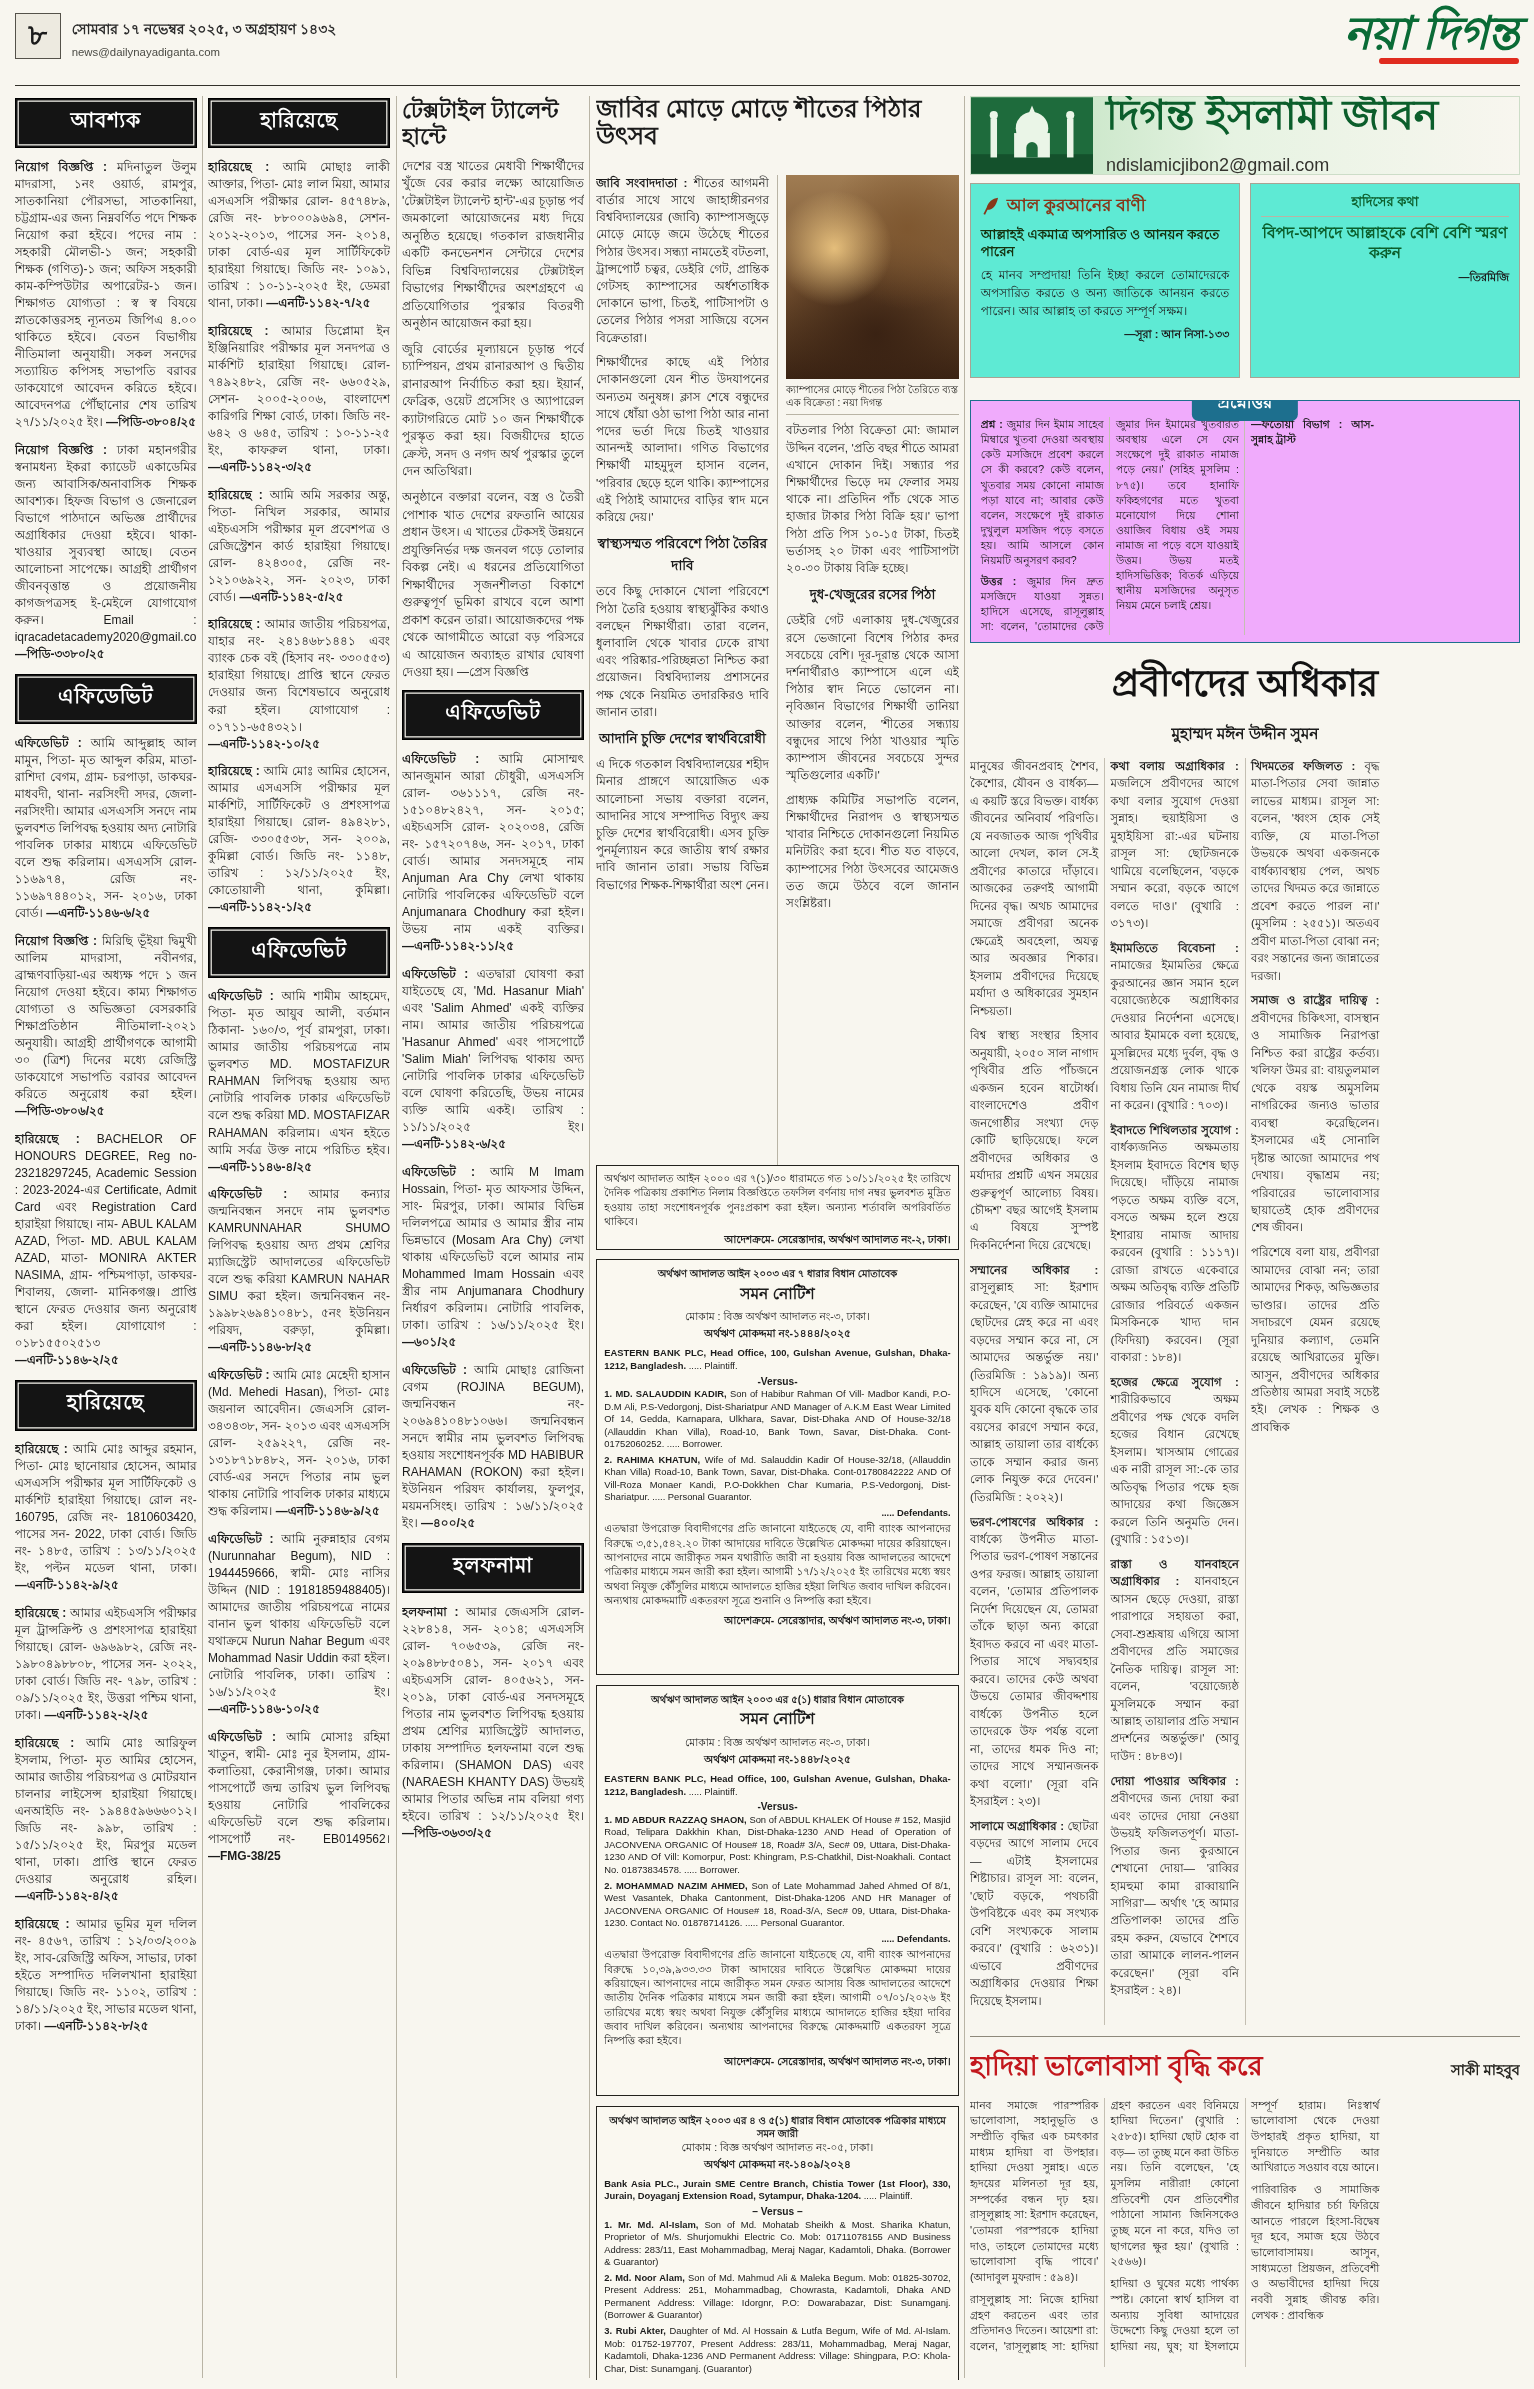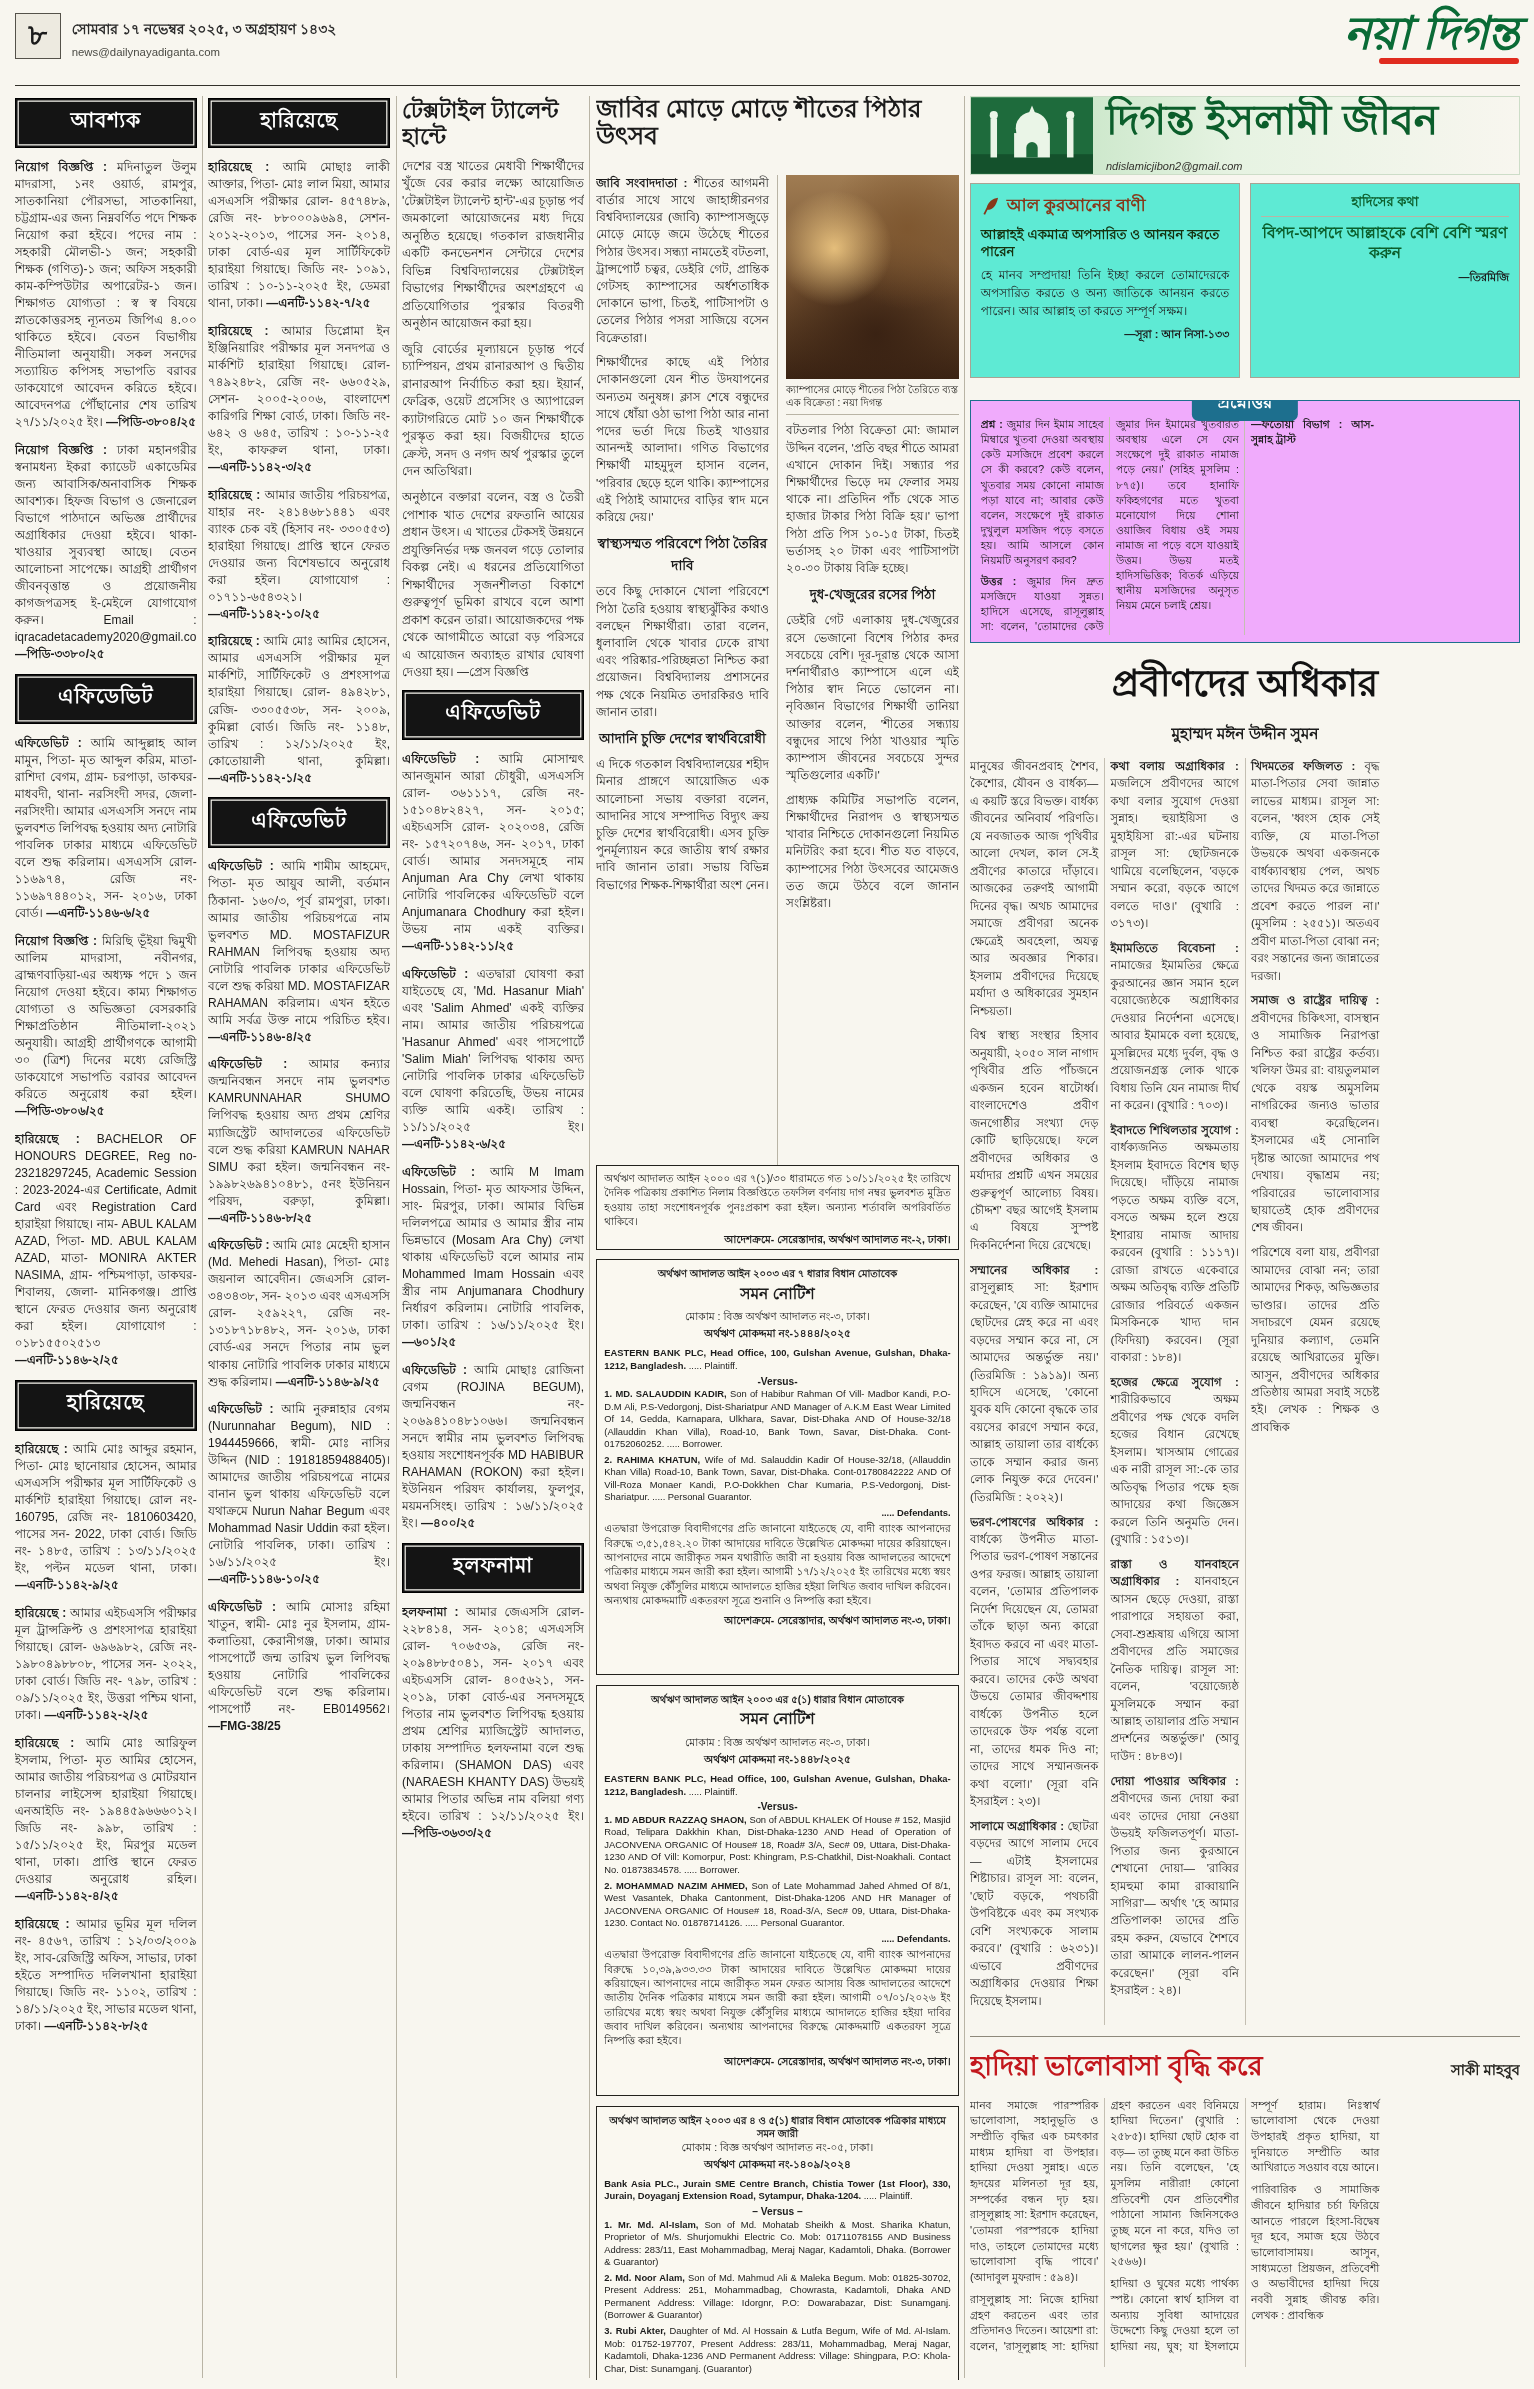--- a/index.html
+++ b/index.html
@@ -64,21 +64,21 @@
   .lb-role-r{text-align:right;font-weight:bold;font-size:9.4px;margin-bottom:4.1px;}
   .lb-bn{font-size:10.4px;line-height:1.38;text-align:justify;margin:0 0 4.9px;}
   .lb-sig{font-size:10.4px;font-weight:bold;text-align:right;}
   .s1{height:401px;} .s2{height:396px;} .s3{height:355px;margin-bottom:0;}
   .small-bn{font-size:10.3px;line-height:1.38;text-align:justify;margin:0 0 3.3px;}
   
   .islam-head{height:77px;background:linear-gradient(90deg,#b9dfba 0%,#e6f3e2 48%,#f8f6ef 100%);
       display:flex;align-items:center;gap:13px;border:0.8px solid #cdddc8;}
   .mosque{width:122px;height:77px;flex:0 0 auto;display:block;}
   .ih-title{font-size:41px;font-weight:800;color:#0b5e2b;line-height:1;}
-  .ih-mail{font-size:11px;color:#34332e;margin-top:19px;font-style:italic;}
+  .ih-mail{font-size:18px;color:#34332e;margin-top:19px;}
   .faith-row{display:flex;gap:9.8px;margin-top:8.1px;height:195px;}
   .faith-box{flex:1;border:0.8px solid #a8a394;padding:8.1px 9.8px;overflow:hidden;background:#5eead4;}
   .quran-label{display:flex;align-items:center;gap:6.5px;font-size:17px;font-weight:bold;color:#86381a;margin-bottom:5.7px;}
   .quran-title{font-size:13.4px;font-weight:bold;margin-bottom:4.9px;color:#14320f;line-height:1.3;}
   .faith-body{font-size:12px;line-height:1.52;text-align:justify;}
   .faith-src{font-size:11px;font-weight:bold;text-align:right;margin-top:5.7px;}
   .hadith-label{text-align:center;font-size:13px;font-weight:bold;color:#0b5e2b;
       border-bottom:0.8px solid #b9b4a5;padding-bottom:3.3px;margin-bottom:5.7px;}
   .hadith-title{font-size:15.5px;font-weight:bold;color:#0b5e2b;text-align:center;line-height:1.3;margin-bottom:5.7px;}
   .qa-box{position:relative;margin-top:22px;border:1.6px solid #1d6f8e;background:#f0abfc;padding:16.3px 9.8px 6.5px;height:218px;overflow:hidden;}
@@ -146,20 +146,21 @@
         <p class="ad"><b class="lead">হারিয়েছে :</b> <span>আমার ভূমির মূল দলিল নং- ৪৫৬৭, তারিখ : ১২/০৩/২০০৯ ইং, সাব-রেজিস্ট্রি অফিস, সাভার, ঢাকা হইতে সম্পাদিত দলিলখানা হারাইয়া গিয়াছে। জিডি নং- ১১০২, তারিখ : ১৪/১১/২০২৫ ইং, সাভার মডেল থানা, ঢাকা।</span> <b class="ref">—এনটি-১১৪২-৮/২৫</b></p>
       </div>
   </section>
 
   <section class="col c2">
     <div class="sec-head">হারিয়েছে</div>
     <div>
 
     <p class="ad"><b class="lead">হারিয়েছে :</b> <span>আমি মোছাঃ লাকী আক্তার, পিতা- মোঃ লাল মিয়া, আমার এসএসসি পরীক্ষার রোল- ৪৫৭৪৮৯, রেজি নং- ৮৮০০০৯৬৯৪, সেশন- ২০১২-২০১৩, পাসের সন- ২০১৪, ঢাকা বোর্ড-এর মূল সার্টিফিকেট হারাইয়া গিয়াছে। জিডি নং- ১০৯১, তারিখ : ১০-১১-২০২৫ ইং, ডেমরা থানা, ঢাকা।</span> <b class="ref">—এনটি-১১৪২-৭/২৫</b></p>
         <p class="ad"><b class="lead">হারিয়েছে :</b> <span>আমার ডিপ্লোমা ইন ইঞ্জিনিয়ারিং পরীক্ষার মূল সনদপত্র ও মার্কশিট হারাইয়া গিয়াছে। রোল- ৭৪৯২৪৮২, রেজি নং- ৬৬০৫২৯, সেশন- ২০০৫-২০০৬, বাংলাদেশ কারিগরি শিক্ষা বোর্ড, ঢাকা। জিডি নং- ৬৪২ ও ৬৪৫, তারিখ : ১০-১১-২৫ ইং, কাফরুল থানা, ঢাকা।</span> <b class="ref">—এনটি-১১৪২-৩/২৫</b></p>
+        <p class="ad"><b class="lead">হারিয়েছে :</b> <span>আমি অমি সরকার অন্তু, পিতা- নিখিল সরকার, আমার এইচএসসি পরীক্ষার মূল প্রবেশপত্র ও রেজিস্ট্রেশন কার্ড হারাইয়া গিয়াছে। রোল- ৪২৪৩০৫, রেজি নং- ১২১০৬৯২২, সন- ২০২৩, ঢাকা বোর্ড।</span> <b class="ref">—এনটি-১১৪২-৫/২৫</b></p>
         <p class="ad"><b class="lead">হারিয়েছে :</b> <span>আমার জাতীয় পরিচয়পত্র, যাহার নং- ২৪১৪৬৮১৪৪১ এবং ব্যাংক চেক বই (হিসাব নং- ৩৩০৫৫৩) হারাইয়া গিয়াছে। প্রাপ্তি স্থানে ফেরত দেওয়ার জন্য বিশেষভাবে অনুরোধ করা হইল। যোগাযোগ : ০১৭১১-৬৫৪৩২১।</span> <b class="ref">—এনটি-১১৪২-১০/২৫</b></p>
         <p class="ad"><b class="lead">হারিয়েছে :</b> <span>আমি মোঃ আমির হোসেন, আমার এসএসসি পরীক্ষার মূল মার্কশিট, সার্টিফিকেট ও প্রশংসাপত্র হারাইয়া গিয়াছে। রোল- ৪৯৪২৮১, রেজি- ৩৩০৫৫৩৮, সন- ২০০৯, কুমিল্লা বোর্ড। জিডি নং- ১১৪৮, তারিখ : ১২/১১/২০২৫ ইং, কোতোয়ালী থানা, কুমিল্লা।</span> <b class="ref">—এনটি-১১৪২-১/২৫</b></p>
       </div>
     <div class="sec-head">এফিডেভিট</div>
     <div>
 
     <p class="ad"><b class="lead">এফিডেভিট :</b> <span>আমি শামীম আহমেদ, পিতা- মৃত আয়ুব আলী, বর্তমান ঠিকানা- ১৬০/৩, পূর্ব রামপুরা, ঢাকা। আমার জাতীয় পরিচয়পত্রে নাম ভুলবশত MD. MOSTAFIZUR RAHMAN লিপিবদ্ধ হওয়ায় অদ্য নোটারি পাবলিক ঢাকার এফিডেভিট বলে শুদ্ধ করিয়া MD. MOSTAFIZAR RAHAMAN করিলাম। এখন হইতে আমি সর্বত্র উক্ত নামে পরিচিত হইব।</span> <b class="ref">—এনটি-১১৪৬-৪/২৫</b></p>
         <p class="ad"><b class="lead">এফিডেভিট :</b> <span>আমার কন্যার জন্মনিবন্ধন সনদে নাম ভুলবশত KAMRUNNAHAR SHUMO লিপিবদ্ধ হওয়ায় অদ্য প্রথম শ্রেণির ম্যাজিস্ট্রেট আদালতের এফিডেভিট বলে শুদ্ধ করিয়া KAMRUN NAHAR SIMU করা হইল। জন্মনিবন্ধন নং- ১৯৯৮২৬৯৪১০৪৮১, ৫নং ইউনিয়ন পরিষদ, বরুড়া, কুমিল্লা।</span> <b class="ref">—এনটি-১১৪৬-৮/২৫</b></p>
         <p class="ad"><b class="lead">এফিডেভিট :</b> <span>আমি মোঃ মেহেদী হাসান (Md. Mehedi Hasan), পিতা- মোঃ জয়নাল আবেদীন। জেএসসি রোল- ৩৪৩৪৩৮, সন- ২০১৩ এবং এসএসসি রোল- ২৫৯২২৭, রেজি নং- ১৩১৮৭১৮৪৮২, সন- ২০১৬, ঢাকা বোর্ড-এর সনদে পিতার নাম ভুল থাকায় নোটারি পাবলিক ঢাকার মাধ্যমে শুদ্ধ করিলাম।</span> <b class="ref">—এনটি-১১৪৬-৯/২৫</b></p>
         <p class="ad"><b class="lead">এফিডেভিট :</b> <span>আমি নুরুন্নাহার বেগম (Nurunnahar Begum), NID : 1944459666, স্বামী- মোঃ নাসির উদ্দিন (NID : 19181859488405)। আমাদের জাতীয় পরিচয়পত্রে নামের বানান ভুল থাকায় এফিডেভিট বলে যথাক্রমে Nurun Nahar Begum এবং Mohammad Nasir Uddin করা হইল। নোটারি পাবলিক, ঢাকা। তারিখ : ১৬/১১/২০২৫ ইং।</span> <b class="ref">—এনটি-১১৪৬-১০/২৫</b></p>

